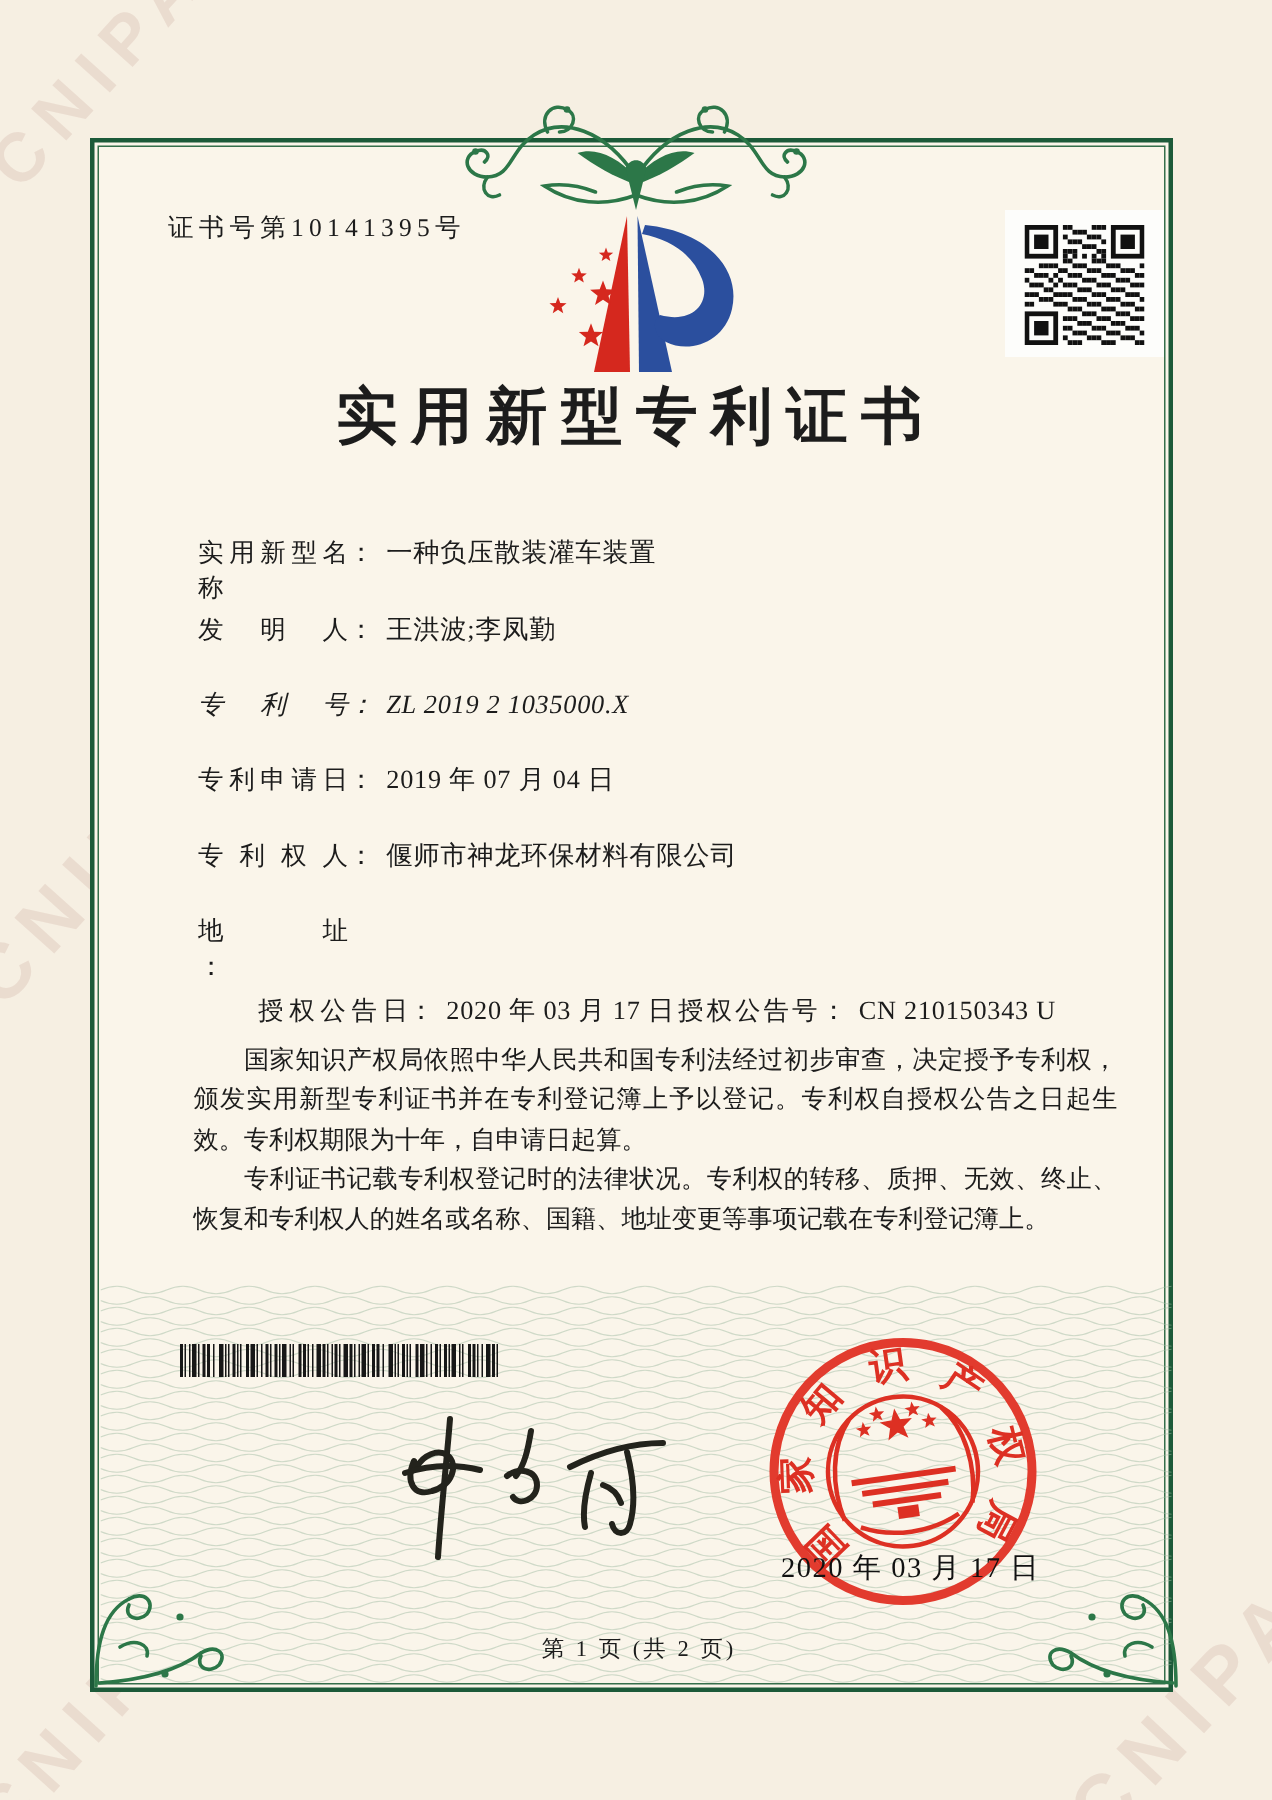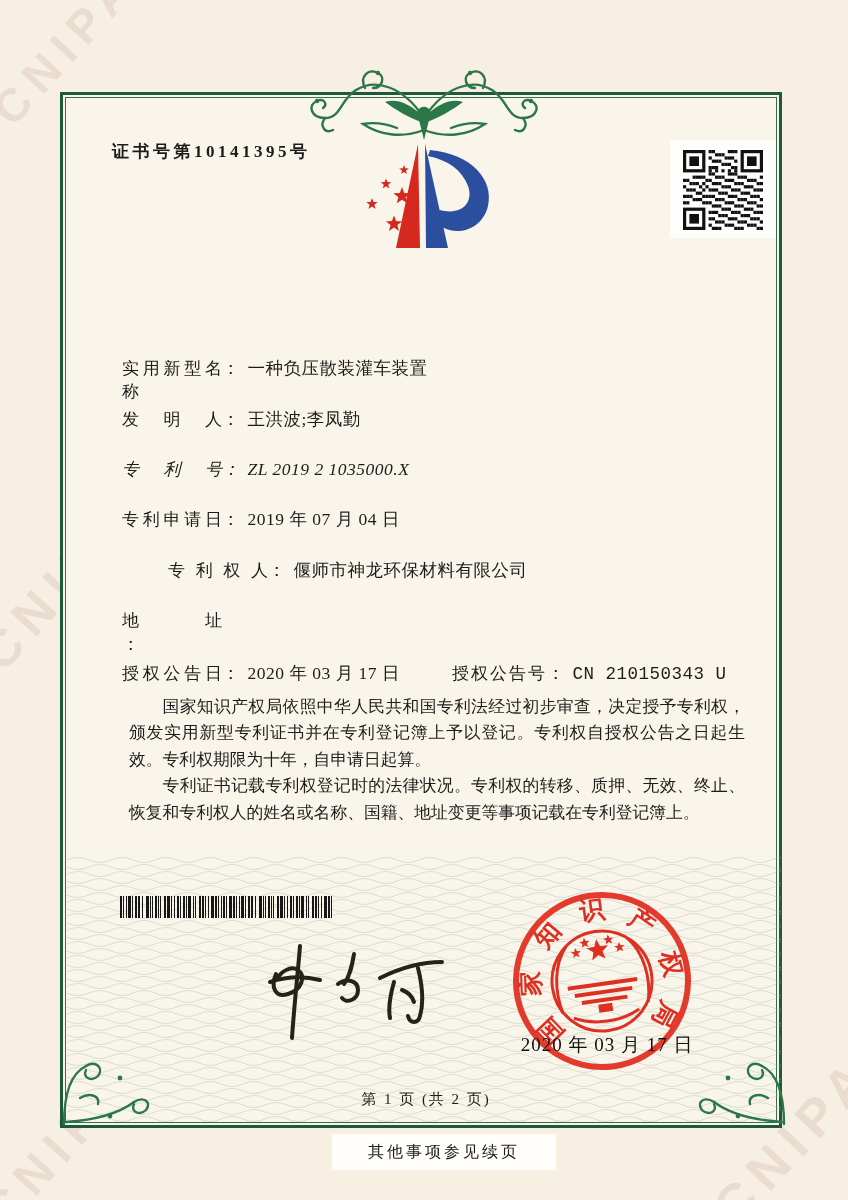--- a/index.html
+++ b/index.html
@@ -3,25 +3,25 @@
 <meta charset="utf-8">
 <style>
   html,body{margin:0;padding:0;}
   .page{position:relative;width:848px;height:1200px;background:#f6efe2;overflow:hidden;
         font-family:"Liberation Serif",serif;color:#1c1c1c;}
   .watermark{position:absolute;font-family:"Liberation Sans",sans-serif;font-weight:bold;
         color:#ddc6ba;opacity:.45;letter-spacing:10px;pointer-events:none;white-space:nowrap;}
   .frame{position:absolute;left:60px;top:92px;width:716px;height:1030px;
         border:3px solid #1c5a39;background:#faf5ea;}
   .frame-inner{position:absolute;inset:2px;border:1px solid #356f4b;}
-  .cert-no{position:absolute;left:112px;top:140px;font-size:17px;letter-spacing:3.5px;font-weight:bold;}
+  .cert-no{position:absolute;left:112px;top:140px;font-size:17px;letter-spacing:3.5px;}
   .title{position:absolute;left:0;right:0;top:250px;text-align:center;
         font-size:41px;font-weight:bold;letter-spacing:9px;}
   .qr-patch{position:absolute;left:670px;top:140px;width:106px;height:98px;background:#fdfdfb;}
-  .row{position:absolute;left:122px;display:flex;align-items:baseline;font-size:17.5px;}
+  .row{position:absolute;left:132px;display:flex;align-items:baseline;font-size:17.5px;}
   .lbl{display:inline-block;width:100px;font-size:17px;text-align:justify;text-align-last:justify;}
   .colon{margin:0 8px 0 0;}
   .val{letter-spacing:.5px;white-space:pre;}
   .grant{position:absolute;left:452px;display:flex;align-items:baseline;font-size:17.5px;}
   .grant .glbl{letter-spacing:2px;font-size:17px;}
   .bodytext{position:absolute;left:129px;top:694px;width:616px;font-size:16.8px;
         line-height:26.4px;text-align:justify;font-family:Liberation Serif, serif;}
   .bodytext p{margin:0;text-indent:2em;}
   .director{position:absolute;left:124px;top:956px;font-size:18px;letter-spacing:5px;line-height:38px;}
   .seal-date{position:absolute;left:512px;top:1032px;width:190px;text-align:center;
@@ -349,20 +349,21 @@
         <rect x="6.4" y="6.4" width="9.600000000000001" height="9.600000000000001" fill="#111"></rect>
         <rect x="57.6" y="0" width="22.400000000000002" height="22.400000000000002" fill="#111"></rect>
         <rect x="60.800000000000004" y="3.2" width="16" height="16" fill="#fdfdfb"></rect>
         <rect x="64" y="6.4" width="9.600000000000001" height="9.600000000000001" fill="#111"></rect>
         <rect x="0" y="57.6" width="22.400000000000002" height="22.400000000000002" fill="#111"></rect>
         <rect x="3.2" y="60.800000000000004" width="16" height="16" fill="#fdfdfb"></rect>
         <rect x="6.4" y="64" width="9.600000000000001" height="9.600000000000001" fill="#111"></rect>
       </svg>
   </div>
 
+  <div class="title">实用新型专利证书</div>
 
   <div class="row" style="top:356px;">
     <span class="lbl">实用新型名称</span>
       <span class="colon">：</span>
       <span class="val">一种负压散装灌车装置</span>
   </div>
   <div class="row" style="top:407px;">
     <span class="lbl">发 明 人</span>
       <span class="colon">：</span>
       <span class="val">王洪波;李凤勤</span>
@@ -370,35 +371,35 @@
   <div class="row" style="top:457px;font-style:italic;">
     <span class="lbl">专 利 号</span>
       <span class="colon">：</span>
       <span class="val">ZL 2019 2 1035000.X</span>
   </div>
   <div class="row" style="top:507px;">
     <span class="lbl">专利申请日</span>
       <span class="colon">：</span>
       <span class="val">2019 年 07 月 04 日</span>
   </div>
-  <div class="row" style="top:558px;margin-left:46px;">
+  <div class="row" style="top:558px;">
     <span class="lbl">专 利 权 人</span>
       <span class="colon">：</span>
       <span class="val">偃师市神龙环保材料有限公司</span>
   </div>
   <div class="row" style="top:609px;flex-direction:column;">
     <span class="lbl">地　址</span>
       <span class="colon">：</span>
   </div>
-  <div class="row" style="top:661px;">
+  <div class="row" style="top:661px;margin-left:40px;">
     <span class="lbl">授权公告日</span>
       <span class="colon">：</span>
       <span class="val">2020 年 03 月 17 日</span>
   </div>
-  <div class="grant" style="top:661px;font-family:Liberation Mono, monospace;">
+  <div class="grant" style="top:661px;">
     <span class="glbl">授权公告号</span>
       <span class="colon">：</span>
       <span class="val">CN 210150343 U</span>
   </div>
 
   <div class="bodytext">
     <p>国家知识产权局依照中华人民共和国专利法经过初步审查，决定授予专利权，颁发实用新型专利证书并在专利登记簿上予以登记。专利权自授权公告之日起生效。专利权期限为十年，自申请日起算。</p>
     <p>专利证书记载专利权登记时的法律状况。专利权的转移、质押、无效、终止、恢复和专利权人的姓名或名称、国籍、地址变更等事项记载在专利登记簿上。</p>
   </div>
 
@@ -516,15 +517,14 @@
         <path d="M52,122 C46,98 50,72 64,56" fill="none" stroke-width="3"></path>
         <path d="M138,122 C144,98 140,72 126,56" fill="none" stroke-width="3"></path>
         <path d="M62,128 C82,138 108,138 128,128" fill="none" stroke-width="3"></path>
       </g>
     </g>
   </svg>
   <div class="seal-date">2020 年 03 月 17 日</div>
 
   <div class="page-num">第 1 页 (共 2 页)</div>
 
-  <div class="note-strip">其他事项参见续页</div>
 
 </div>
 
 </body></html>

